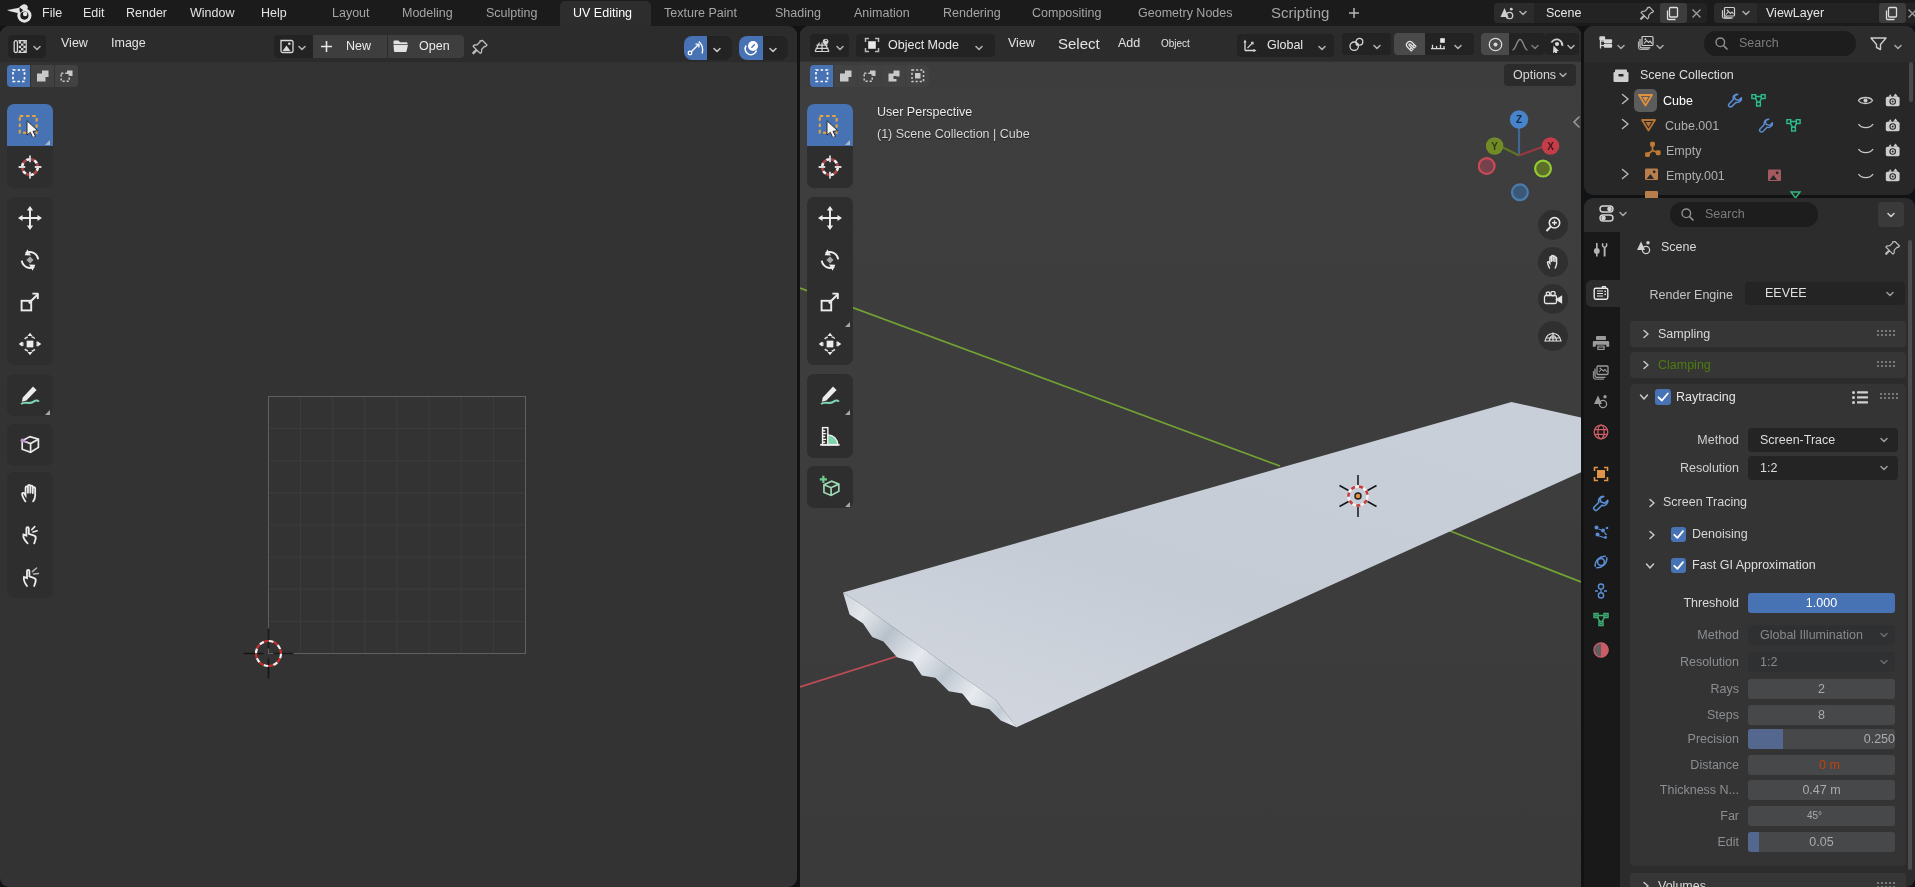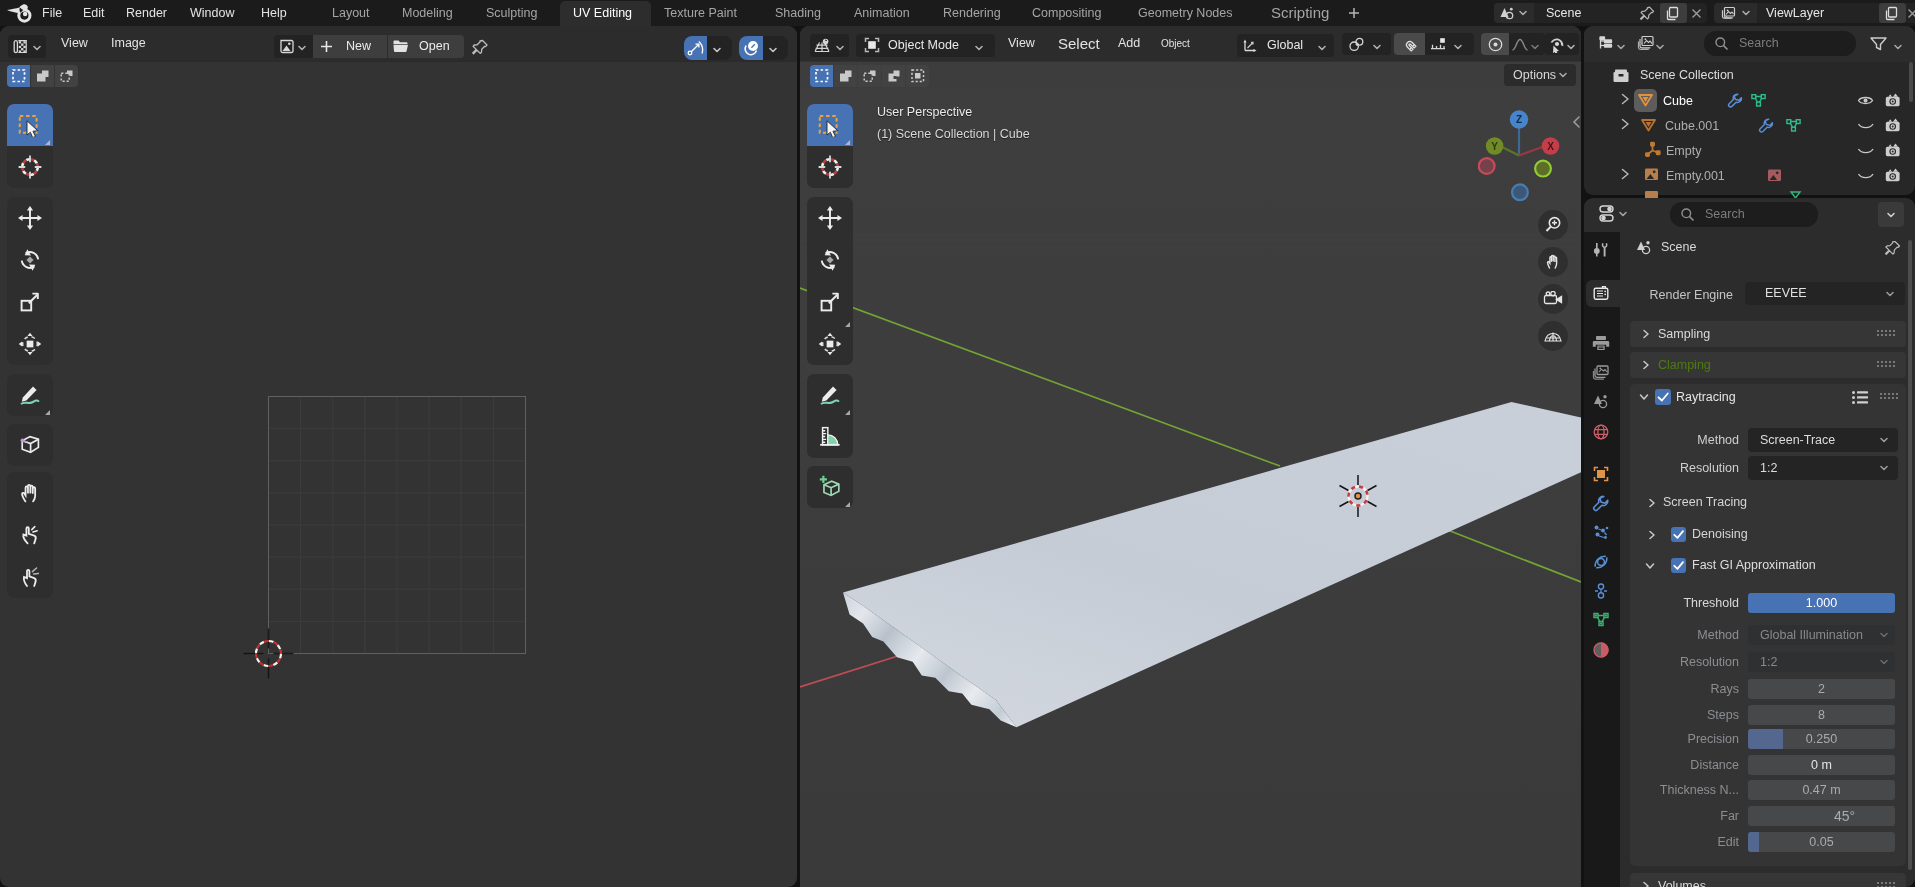--- a/index.html
+++ b/index.html
@@ -995,30 +995,30 @@
     </svg>
 <div class="a txt" style="left:1581px;top:682px;color:#8b8e91;font-size:12.5px;width:158px;text-align:right;">Rays</div>
 <div class="a" style="left:1748px;top:679px;width:147px;height:20px;background:#47484a;border-radius:3px;overflow:hidden;"></div>
 <div class="a txt" style="left:1748px;top:679px;color:#a9abad;font-size:12.5px;line-height:20px;width:147px;text-align:center;">2</div>
 <div class="a txt" style="left:1581px;top:707.5px;color:#8b8e91;font-size:12.5px;width:158px;text-align:right;">Steps</div>
 <div class="a" style="left:1748px;top:704.5px;width:147px;height:20px;background:#47484a;border-radius:3px;overflow:hidden;"></div>
 <div class="a txt" style="left:1748px;top:704.5px;color:#a9abad;font-size:12.5px;line-height:20px;width:147px;text-align:center;">8</div>
 <div class="a txt" style="left:1581px;top:731.5px;color:#8b8e91;font-size:12.5px;width:158px;text-align:right;">Precision</div>
 <div class="a" style="left:1748px;top:728.5px;width:147px;height:20px;background:#47484a;border-radius:3px;overflow:hidden;"></div>
 <div class="a" style="left:1748px;top:728.5px;width:35px;height:20px;background:#54688f;border-radius:3px 0 0 3px;"></div>
-<div class="a txt" style="left:1748px;top:728.5px;color:#a9abad;font-size:12.5px;line-height:20px;width:147px;text-align:center;">0.250</div>
+<div class="a txt" style="left:1748px;top:728.5px;color:#a9abad;font-size:12.5px;line-height:20px;width:147px;text-align:right;">0.250</div>
 <div class="a txt" style="left:1581px;top:757.5px;color:#8b8e91;font-size:12.5px;width:158px;text-align:right;">Distance</div>
 <div class="a" style="left:1748px;top:754.5px;width:147px;height:20px;background:#47484a;border-radius:3px;overflow:hidden;"></div>
-<div class="a txt" style="left:1748px;top:754.5px;color:#e5e5e5;font-size:12.5px;line-height:20px;width:147px;text-align:center;">0 m</div>
+<div class="a txt" style="left:1748px;top:754.5px;color:#c2410c;font-size:12.5px;line-height:20px;width:163px;text-align:center;">0 m</div>
 <div class="a txt" style="left:1581px;top:783px;color:#8b8e91;font-size:12.5px;width:158px;text-align:right;">Thickness N...</div>
 <div class="a" style="left:1748px;top:780px;width:147px;height:20px;background:#47484a;border-radius:3px;overflow:hidden;"></div>
 <div class="a txt" style="left:1748px;top:780px;color:#a9abad;font-size:12.5px;line-height:20px;width:147px;text-align:center;">0.47 m</div>
 <div class="a txt" style="left:1581px;top:808.5px;color:#8b8e91;font-size:12.5px;width:158px;text-align:right;">Far</div>
 <div class="a" style="left:1748px;top:805.5px;width:147px;height:20px;background:#47484a;border-radius:3px;overflow:hidden;"></div>
-<div class="a txt" style="left:1748px;top:805.5px;color:#a9abad;font-size:14px;line-height:20px;width:133px;text-align:center;margin-left:30px;">45°</div>
+<div class="a txt" style="left:1748px;top:805.5px;color:#a9abad;font-size:10px;line-height:20px;width:133px;text-align:center;">45°</div>
 <div class="a txt" style="left:1581px;top:835px;color:#8b8e91;font-size:12.5px;width:158px;text-align:right;">Edit</div>
 <div class="a" style="left:1748px;top:832px;width:147px;height:20px;background:#47484a;border-radius:3px;overflow:hidden;"></div>
 <div class="a" style="left:1748px;top:832px;width:11px;height:20px;background:#54688f;border-radius:3px 0 0 3px;"></div>
 <div class="a txt" style="left:1748px;top:832px;color:#a9abad;font-size:12.5px;line-height:20px;width:147px;text-align:center;">0.05</div>
 <div class="a" style="left:1630px;top:873px;width:276px;height:26px;background:#363636;border-radius:4px 4px 0 0;"></div>
 <svg class="a" style="left:1640px;top:880px" width="12" height="12" viewBox="0 0 12 12">
       <path d="M4 2.5 L8 6 L4 9.5" stroke="#c9c9c9" stroke-width="1.5" fill="none" stroke-linecap="round" stroke-linejoin="round"></path>
     </svg>
 <div class="a txt" style="left:1658px;top:873px;color:#d9d9d9;font-size:12.5px;line-height:26px;">Volumes</div>
 <svg class="a" style="left:1876px;top:881px" width="20" height="6" viewBox="0 0 20 6">

